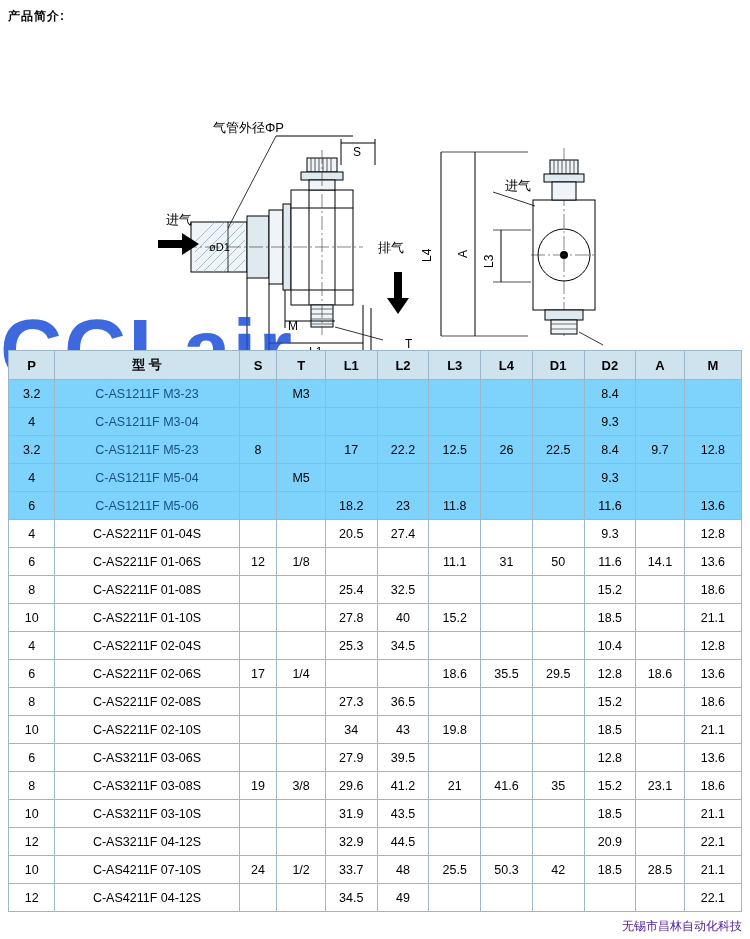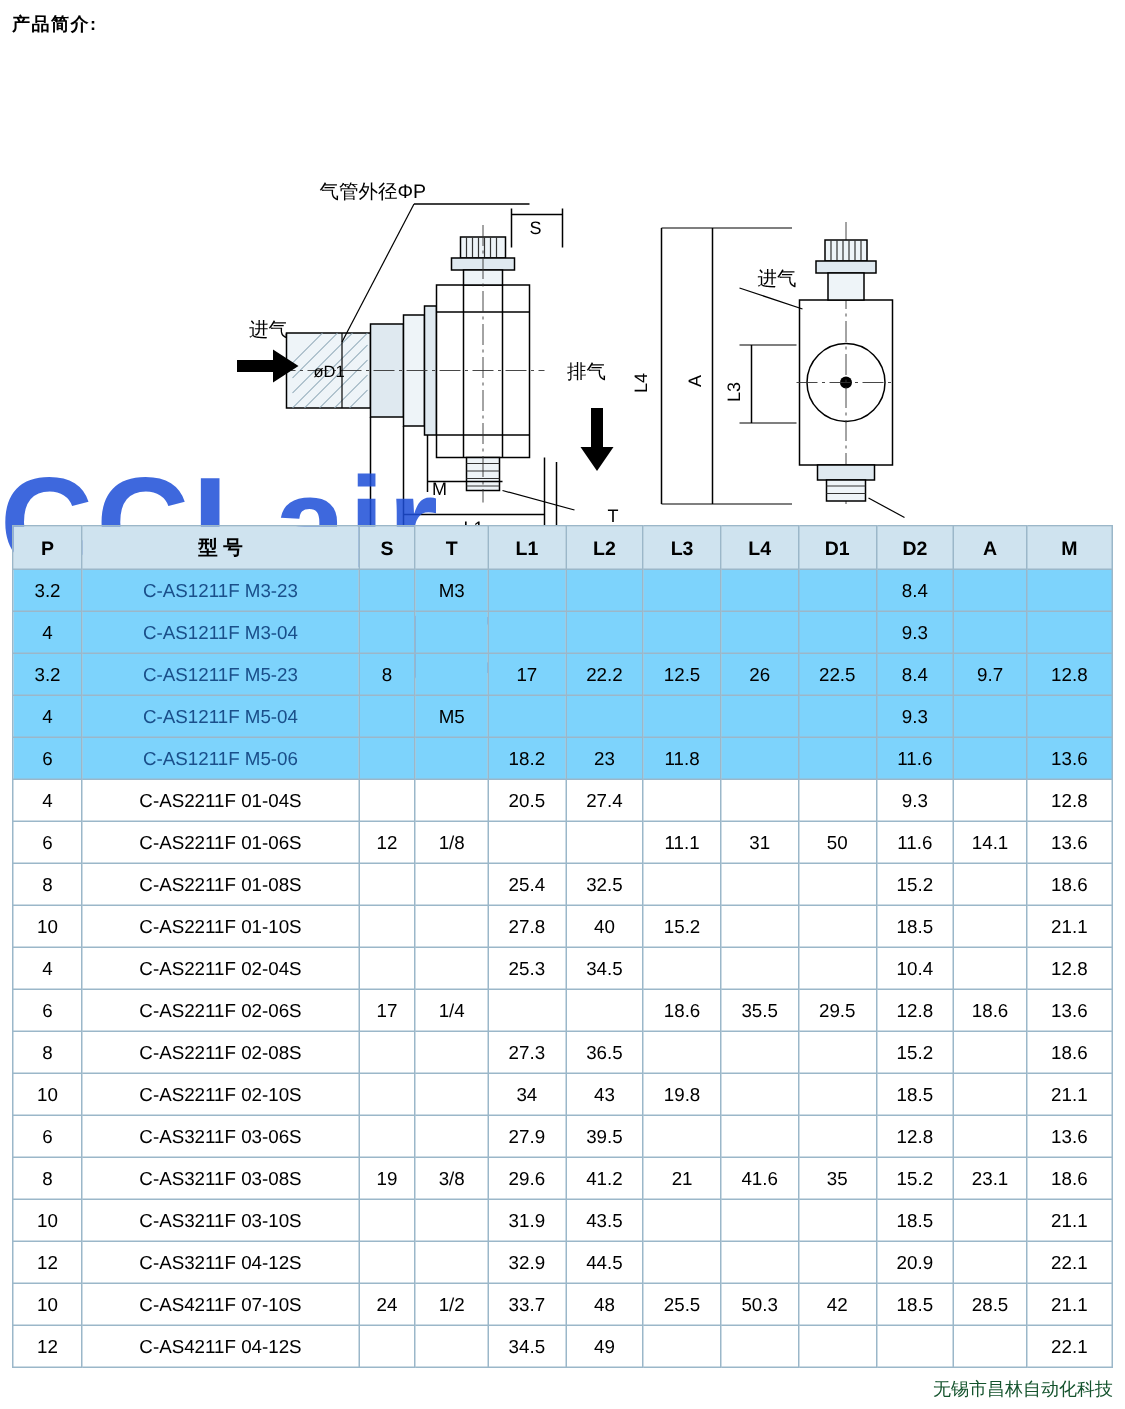--- a/index.html
+++ b/index.html
@@ -24,21 +24,21 @@
   .wm{
     position:absolute;
     font-family:"Liberation Sans", sans-serif;
     color:#1d4ed8;
     font-weight:bold;
     pointer-events:none;
     z-index:5;
   }
   .wm1{left:0px;top:300px;font-size:86px;letter-spacing:2px;opacity:.85;}
   .wm2{left:55px;top:400px;font-size:56px;letter-spacing:6px;opacity:.85;}
-  .wm3{right:8px;bottom:4px;font-size:12px;color:#14532d;font-weight:normal;}
+  .wm3{right:8px;bottom:4px;font-size:12px;color:#4c1d95;font-weight:normal;}
   
   table.spec{
     position:absolute;left:8px;top:350px;
     border-collapse:collapse;
     width:734px;
     font-size:12.5px;
     z-index:10;
   }
   table.spec td, table.spec th{
     border:1px solid #9bb7c9;

